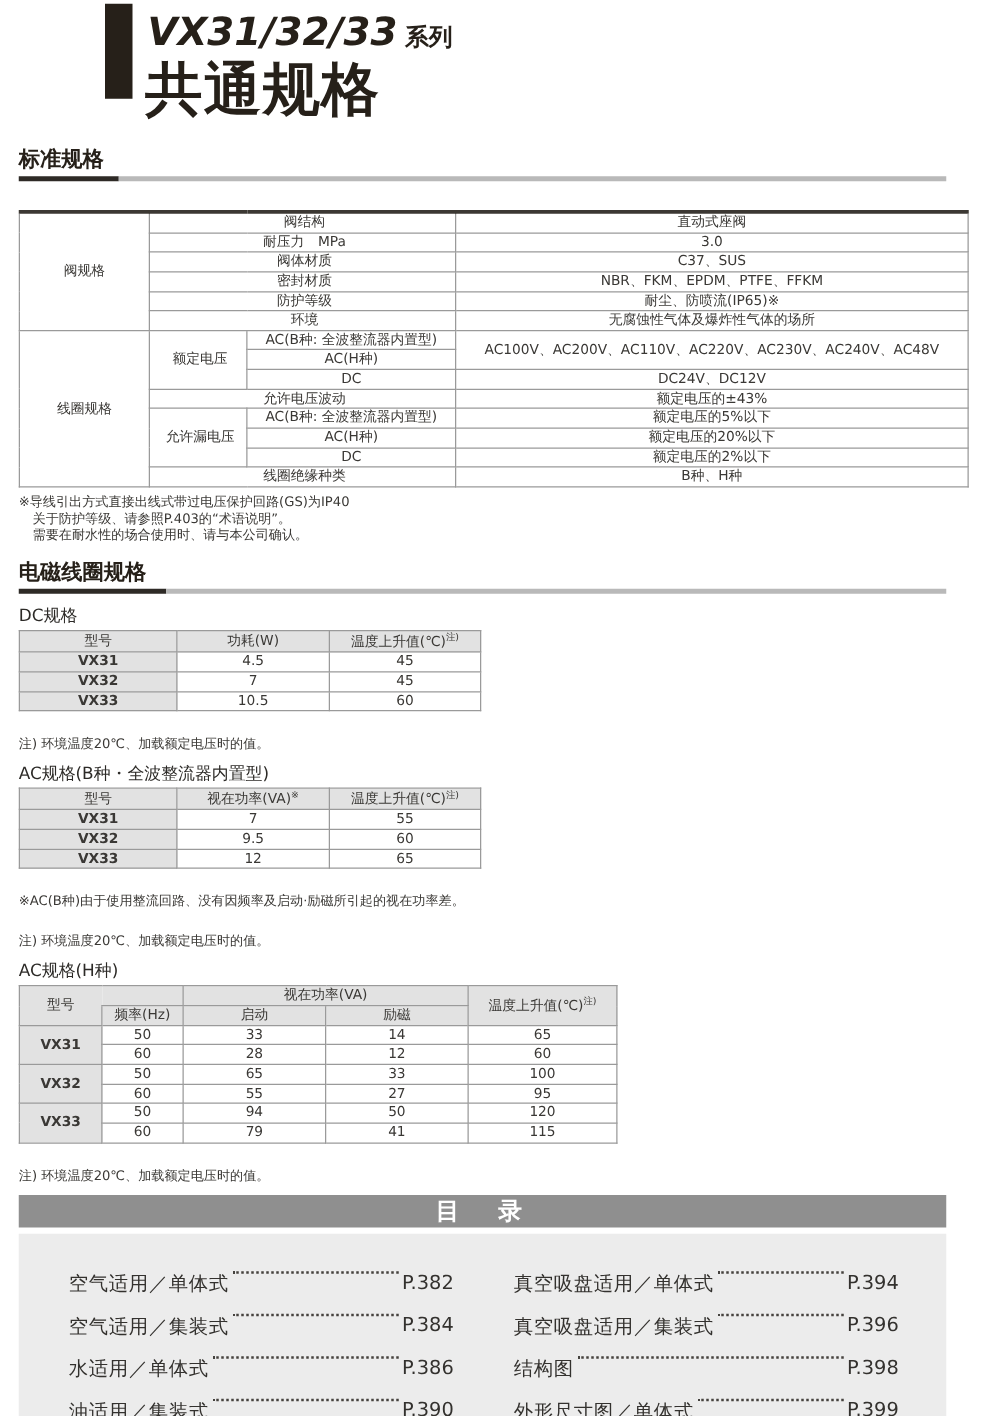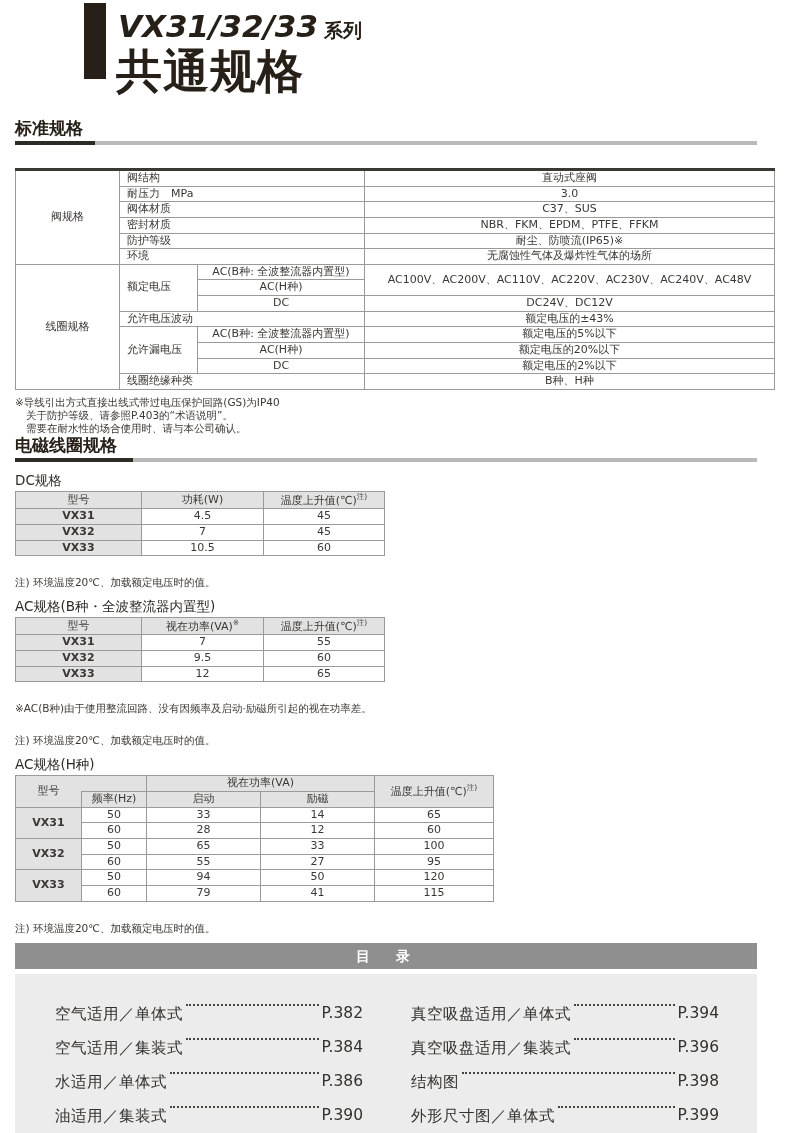--- a/index.html
+++ b/index.html
@@ -21,32 +21,32 @@
   .page-title { position: absolute; left: 116px; top: 41px; font-size: 46px; font-weight: bold; color: #262019; letter-spacing: 1px; }
 
   
   .sec { margin: 0 15px; }
   .sec-title { font-size: 17px; font-weight: bold; color: #262019; line-height: 20px; }
   .sec-rule { display: flex; height: 4px; margin-top: 3px; }
   .sec-rule .dark { background: #2e2a26; }
   .sec-rule .lite { flex: 1; background: #b9b9b9; }
   #sec-std { margin-top: 18px; }
   #sec-std .dark { width: 80px; }
-  #sec-coil { }
+  #sec-coil { margin-top: 13px; }
   #sec-coil .dark { width: 118px; }
 
   
   table { border-collapse: collapse; table-layout: fixed; }
   td, th { border: 1px solid #9a9a9a; font-size: 11px; line-height: 1.15; padding: 1px 4px; font-weight: normal; }
 
   
   .spec-table { width: 760px; margin: 23px 15px 0; border-top: 3px solid #3c3833; }
   .spec-table td { height: 14px; text-align: center; color: #3a3835; }
   .spec-table td.grp { text-align: center; }
-  .spec-table td.lbl { text-align: left; padding-left: 7px; }
+  .spec-table td.lbl { text-align: center; padding-left: 7px; }
   .spec-table td.sub { text-align: center; }
   .spec-table td.val { text-align: center; }
 
   
   .footnotes { margin: 6px 15px 0; font-size: 10.5px; color: #3a3835; line-height: 13px; }
   .footnotes .indent { padding-left: 11px; }
   .note-line { margin: 20px 15px 0; font-size: 10.5px; color: #3a3835; line-height: 12px; }
 
   
   .sub-title { margin: 10px 15px 0; font-size: 13.5px; color: #2c2a27; line-height: 16px; }
@@ -58,21 +58,21 @@
 
   .h-table { width: 479px; margin: 3px 15px 0; }
   .h-table th, .h-table td { height: 14px; text-align: center; color: #3a3835; }
   .h-table th { background: #e2e2e2; }
   .h-table th.ghost { border-left: none; }
   .h-table th.model-h { border-right: none; }
   .h-table td.model { background: #e2e2e2; font-weight: bold; }
 
   
   .toc-bar { margin: 9px 15px 0; height: 26px; background: #8f8f8f; color: #ffffff;
-             font-size: 14px; font-weight: bold; text-align: center; line-height: 26px; letter-spacing: 6px; }
+             font-size: 19px; font-weight: bold; text-align: center; line-height: 26px; letter-spacing: 6px; }
   .toc-panel { margin: 5px 15px 0; height: 262px; background: #ececec; padding: 30px 38px 0 40px; }
   .toc-cols { display: flex; gap: 48px; }
   .toc-col { flex: 1; }
   .toc-row { display: flex; align-items: flex-start; height: 34px; font-size: 15.5px; color: #33312e; }
   .toc-label { white-space: nowrap; letter-spacing: 0.5px; }
   .toc-fill { flex: 1; border-bottom: 2px dotted #45423e; margin: 0 3px 5px 3px; min-width: 12px; }
   .toc-page { white-space: nowrap; }
 </style>
 </head>
 <body>

